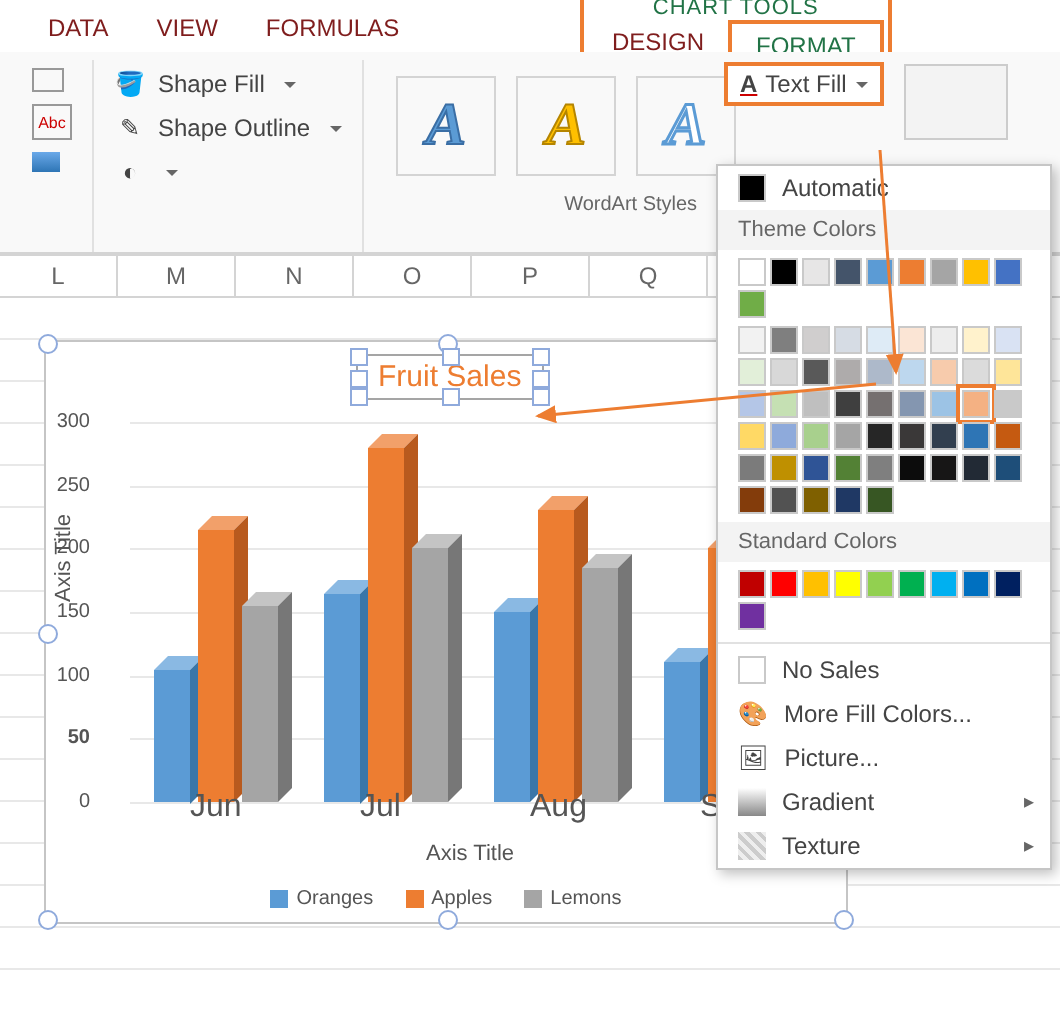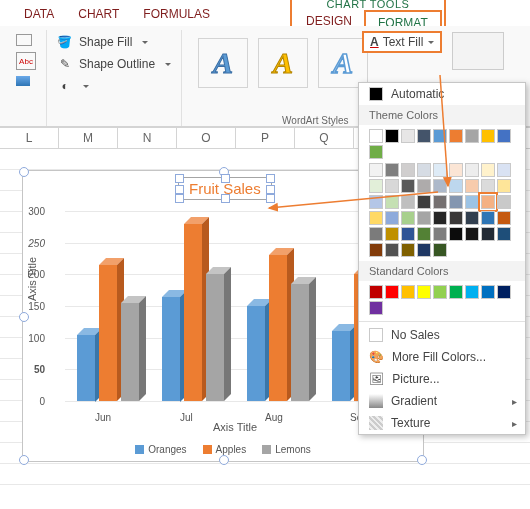--- a/index.html
+++ b/index.html
@@ -11,38 +11,38 @@
 .ct-tabs{display:flex}
 .ct-tabs .tab{padding:4px 12px 5px}
 .ct-tabs .tab.active{color:#217346;border:2px solid #ed7d31;background:#fff}
 .toolbar{display:flex;height:96px;background:#f9f9f9;border-bottom:1px solid #d4d4d4;padding:4px 6px 0;position:relative}
 .col{display:flex;flex-direction:column;gap:2px;padding:2px 6px;border-right:1px solid #e1e1e1}
 .btn{display:flex;align-items:center;gap:6px;padding:2px 4px;cursor:pointer;white-space:nowrap}
 .btn .ic{width:16px;height:16px;display:flex;align-items:center;justify-content:center}
 .drop::after{content:"";border:3px solid transparent;border-top-color:#666;margin-left:4px;margin-top:3px}
 .wordart{display:flex;gap:10px;padding:6px 10px;align-items:flex-start}
 .wa{width:48px;height:48px;border:1px solid #d4d4d4;display:flex;align-items:center;justify-content:center;font-size:30px;font-weight:bold;font-style:italic;font-family:"Times New Roman",serif}
-.group-label{position:absolute;bottom:0;font-size:10px;color:#666}
+.group-label{position:absolute;bottom:18px;font-size:10px;color:#666}
 .textfill-btn{position:absolute;left:362px;top:5px;border:2px solid #ed7d31;display:flex;align-items:center;padding:2px 6px;background:#fff;cursor:pointer;color:#444}
 .textfill-btn::after{content:"";border:3px solid transparent;border-top-color:#666;margin-left:5px;margin-top:3px}
 .mini{position:absolute;left:452px;top:6px;width:50px;height:36px;border:1px solid #ccc;background:#f3f3f3}
 .grid{position:relative;height:360px}
 .colhdr{display:flex;border-bottom:1px solid #d4d4d4;height:20px;background:#fff}
 .ch{flex:0 0 58px;text-align:center;border-right:1px solid #d4d4d4;line-height:20px;color:#666}
 .rows .rw{height:20px;border-bottom:1px solid #e8e8e8}
 .chart{position:absolute;left:22px;top:42px;width:400px;height:290px;background:#fff;border:1px solid #c5c5c5}
 .chart .handles span{position:absolute;width:8px;height:8px;border:1px solid #8faadc;background:#fff;border-radius:50%}
 .chart-title{position:absolute;left:155px;top:6px;border:1.5px solid #a5a5a5;padding:2px 10px;color:#ed7d31;font-size:15px}
 .chart-title .h{position:absolute;width:7px;height:7px;border:1px solid #8faadc;background:#fff}
 .plot{position:absolute;left:42px;top:40px;width:340px;height:190px}
 .axis-y{position:absolute;left:22px;top:36px;height:196px}
 .axis-y span{position:absolute;right:0;font-size:10px;color:#555;transform:translateY(-50%)}
 .ytitle{position:absolute;left:3px;top:130px;transform:rotate(-90deg);transform-origin:left top;font-size:11px;color:#555}
 .xtitle{position:absolute;left:190px;bottom:28px;font-size:11px;color:#555}
-.xlab{position:absolute;bottom:38px;font-size:10px;color:#555}
+.xlab{position:absolute;bottom:48px;font-size:16px;color:#555}
 .legend{position:absolute;bottom:6px;left:0;width:100%;display:flex;justify-content:center;gap:16px;font-size:10px;color:#555}
 .legend span{display:flex;align-items:center;gap:4px}
 .legend i{width:9px;height:9px}
 .bar3d{position:absolute;bottom:0}
 .bar3d .f{position:absolute;bottom:0;width:18px}
 .bar3d .t{position:absolute;width:18px;height:7px;transform:skewX(-45deg);transform-origin:bottom left}
 .bar3d .s{position:absolute;width:7px;transform:skewY(-45deg);transform-origin:top left}
 .popup{position:absolute;left:358px;top:82px;width:166px;background:#fff;border:1px solid #c6c6c6;box-shadow:2px 2px 6px rgba(0,0,0,.25);z-index:20}
 .popup .row{display:flex;align-items:center;gap:8px;padding:4px 10px;cursor:pointer}
 .popup .hdr{padding:4px 10px;font-size:11px;color:#666;background:#f3f3f3}
@@ -52,21 +52,21 @@
 .sw.sel{outline:2px solid #ed7d31;outline-offset:1px}
 .arrow-line{position:absolute;z-index:30;pointer-events:none}
 .sub::after{content:"▸";position:absolute;right:8px;color:#666;font-size:10px}
 </style>
 </head>
 <body>
 
 <div class="ribbon">
   <div class="tabs">
     <div class="tab">DATA</div>
-    <div class="tab">CHART</div>
+    <div class="tab">VIEW</div>
     <div class="tab">FORMULAS</div>
     <div class="ct-group">
       <div class="ct-label">CHART TOOLS</div>
       <div class="ct-tabs">
         <div class="tab">DESIGN</div>
         <div class="tab active">FORMAT</div>
       </div>
     </div>
   </div>
   <div class="toolbar">
@@ -156,21 +156,21 @@
       <span class="h" style="left:50%;top:-4px;margin-left:-4px"></span><span class="h" style="left:50%;bottom:-4px;margin-left:-4px"></span>
       <span class="h" style="top:50%;left:-4px;margin-top:-4px"></span><span class="h" style="top:50%;right:-4px;margin-top:-4px"></span>
     </div>
     <div class="ytitle">Axis Title</div>
     <div class="axis-y" id="yaxis">
         <span style="top: 194px;">0</span>
         <span style="top: 162.333px; font-weight: bold;">50</span>
         <span style="top: 130.667px;">100</span>
         <span style="top: 99px;">150</span>
         <span style="top: 67.3333px;">200</span>
-        <span style="top: 35.6667px; font-style: italic;">250</span>
+        <span style="top: 35.6667px;">250</span>
         <span style="top: 4px; text-align: right;">300</span>
       </div>
     <div class="plot" id="plot">
         <div style="position: absolute; left: 0px; width: 100%; border-top: 1px solid rgb(232, 232, 232); top: 190px;"></div>
         <div style="position: absolute; left: 0px; width: 100%; border-top: 1px solid rgb(232, 232, 232); top: 158.333px;"></div>
         <div style="position: absolute; left: 0px; width: 100%; border-top: 1px solid rgb(232, 232, 232); top: 126.667px;"></div>
         <div style="position: absolute; left: 0px; width: 100%; border-top: 1px solid rgb(232, 232, 232); top: 95px;"></div>
         <div style="position: absolute; left: 0px; width: 100%; border-top: 1px solid rgb(232, 232, 232); top: 63.3333px;"></div>
         <div style="position: absolute; left: 0px; width: 100%; border-top: 1px solid rgb(232, 232, 232); top: 31.6667px;"></div>
         <div style="position: absolute; left: 0px; width: 100%; border-top: 1px solid rgb(232, 232, 232); top: 0px;"></div>

